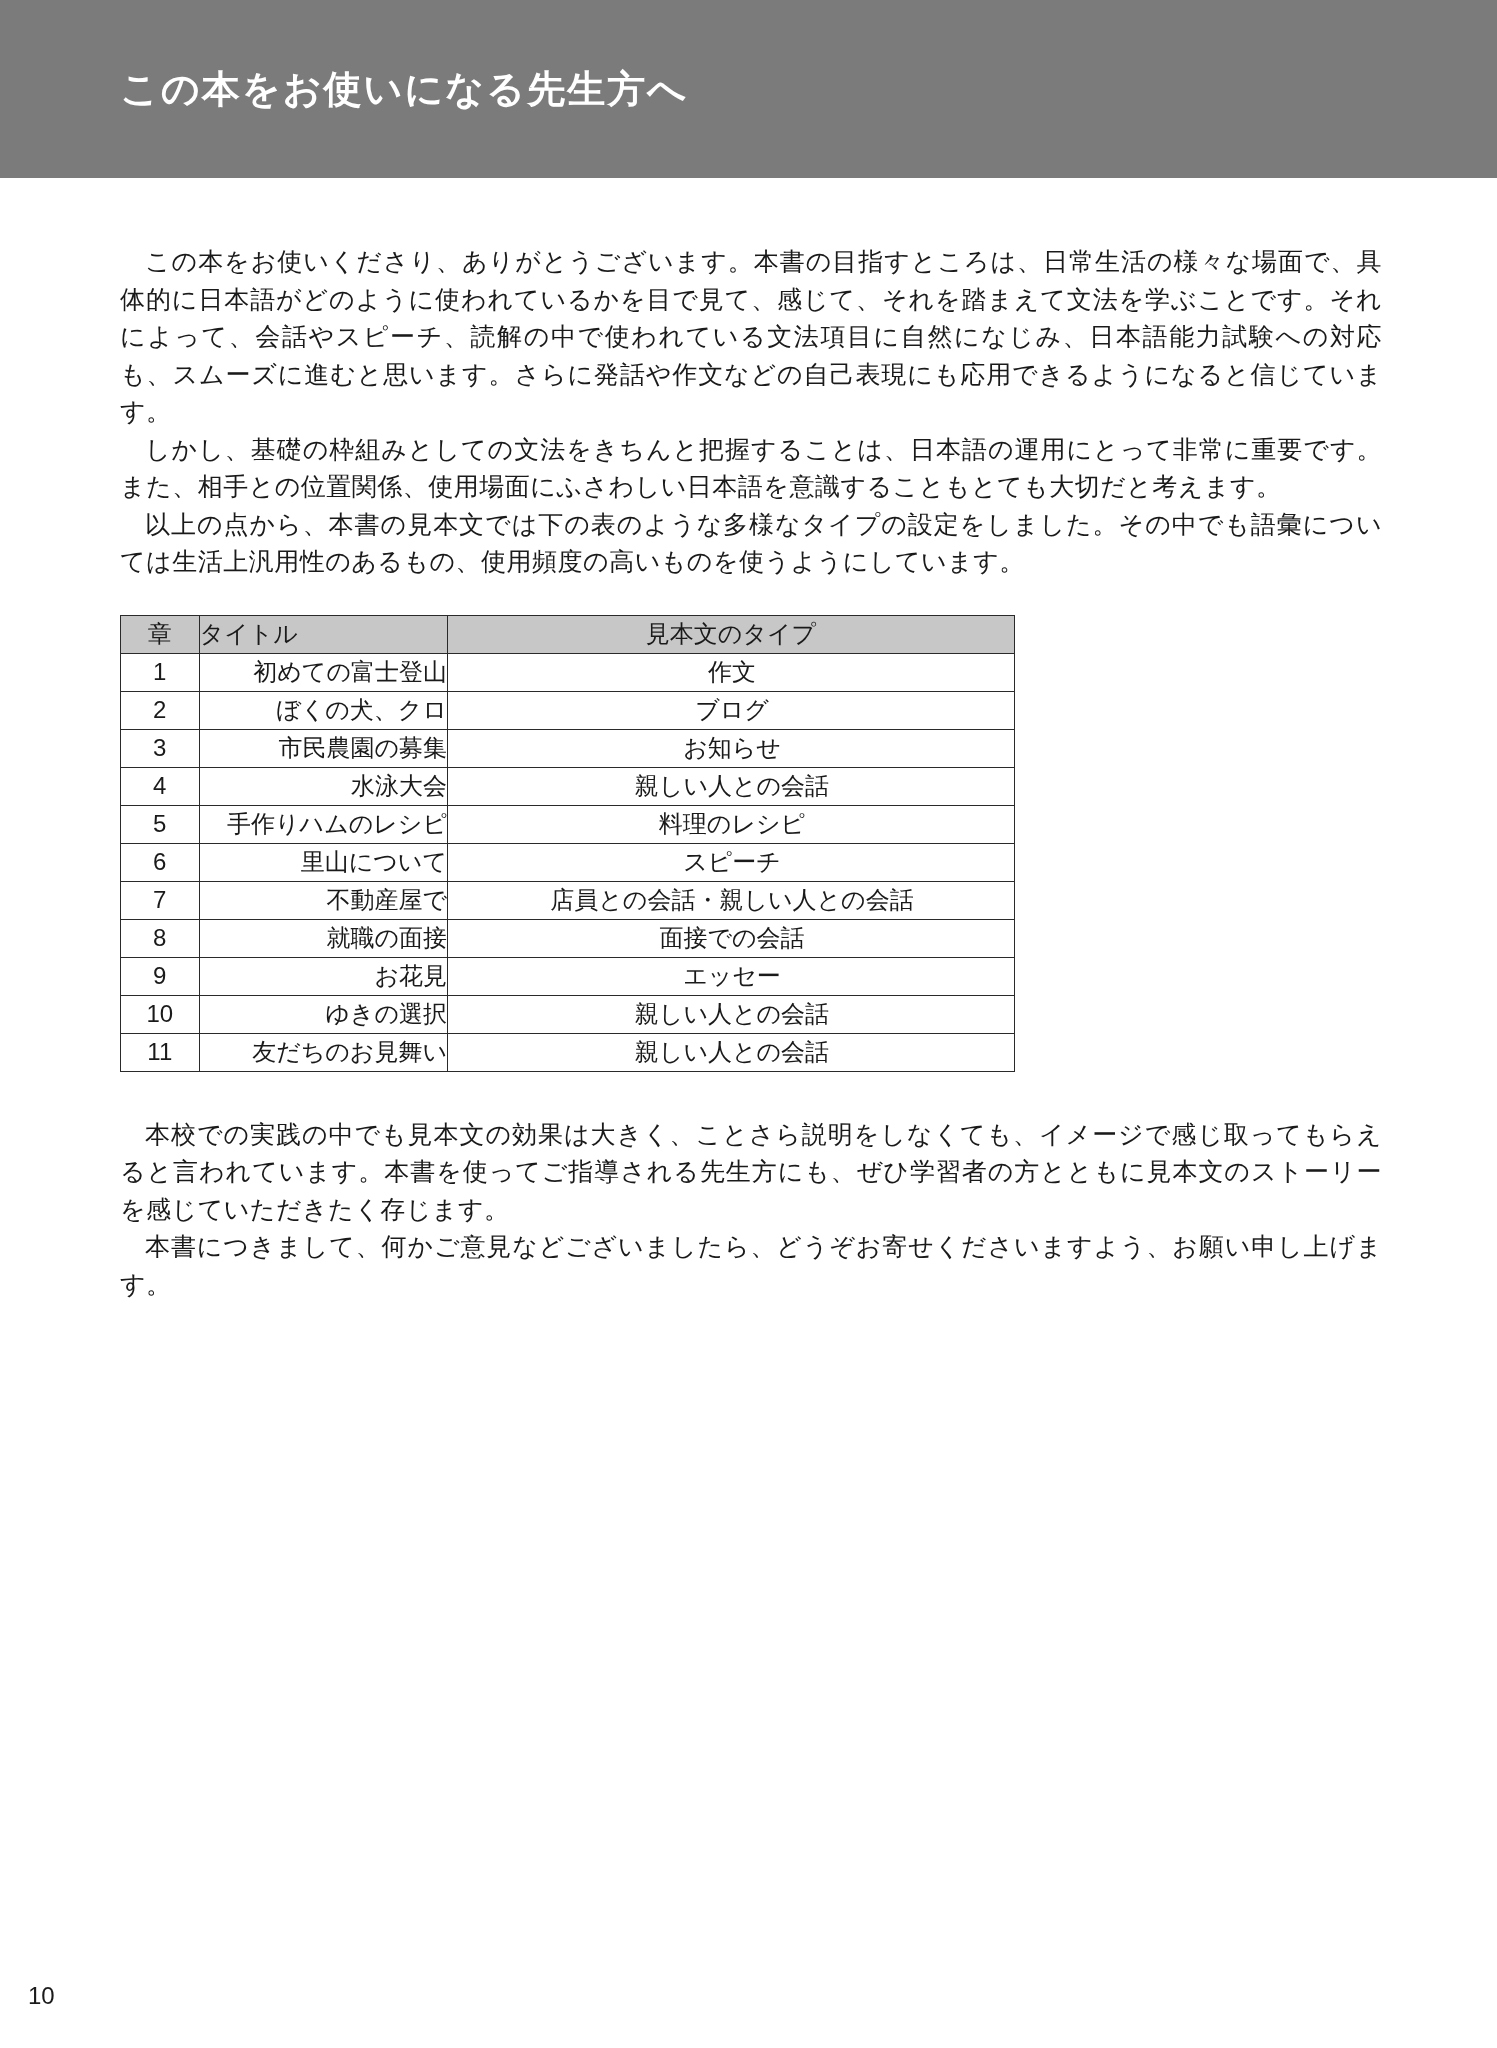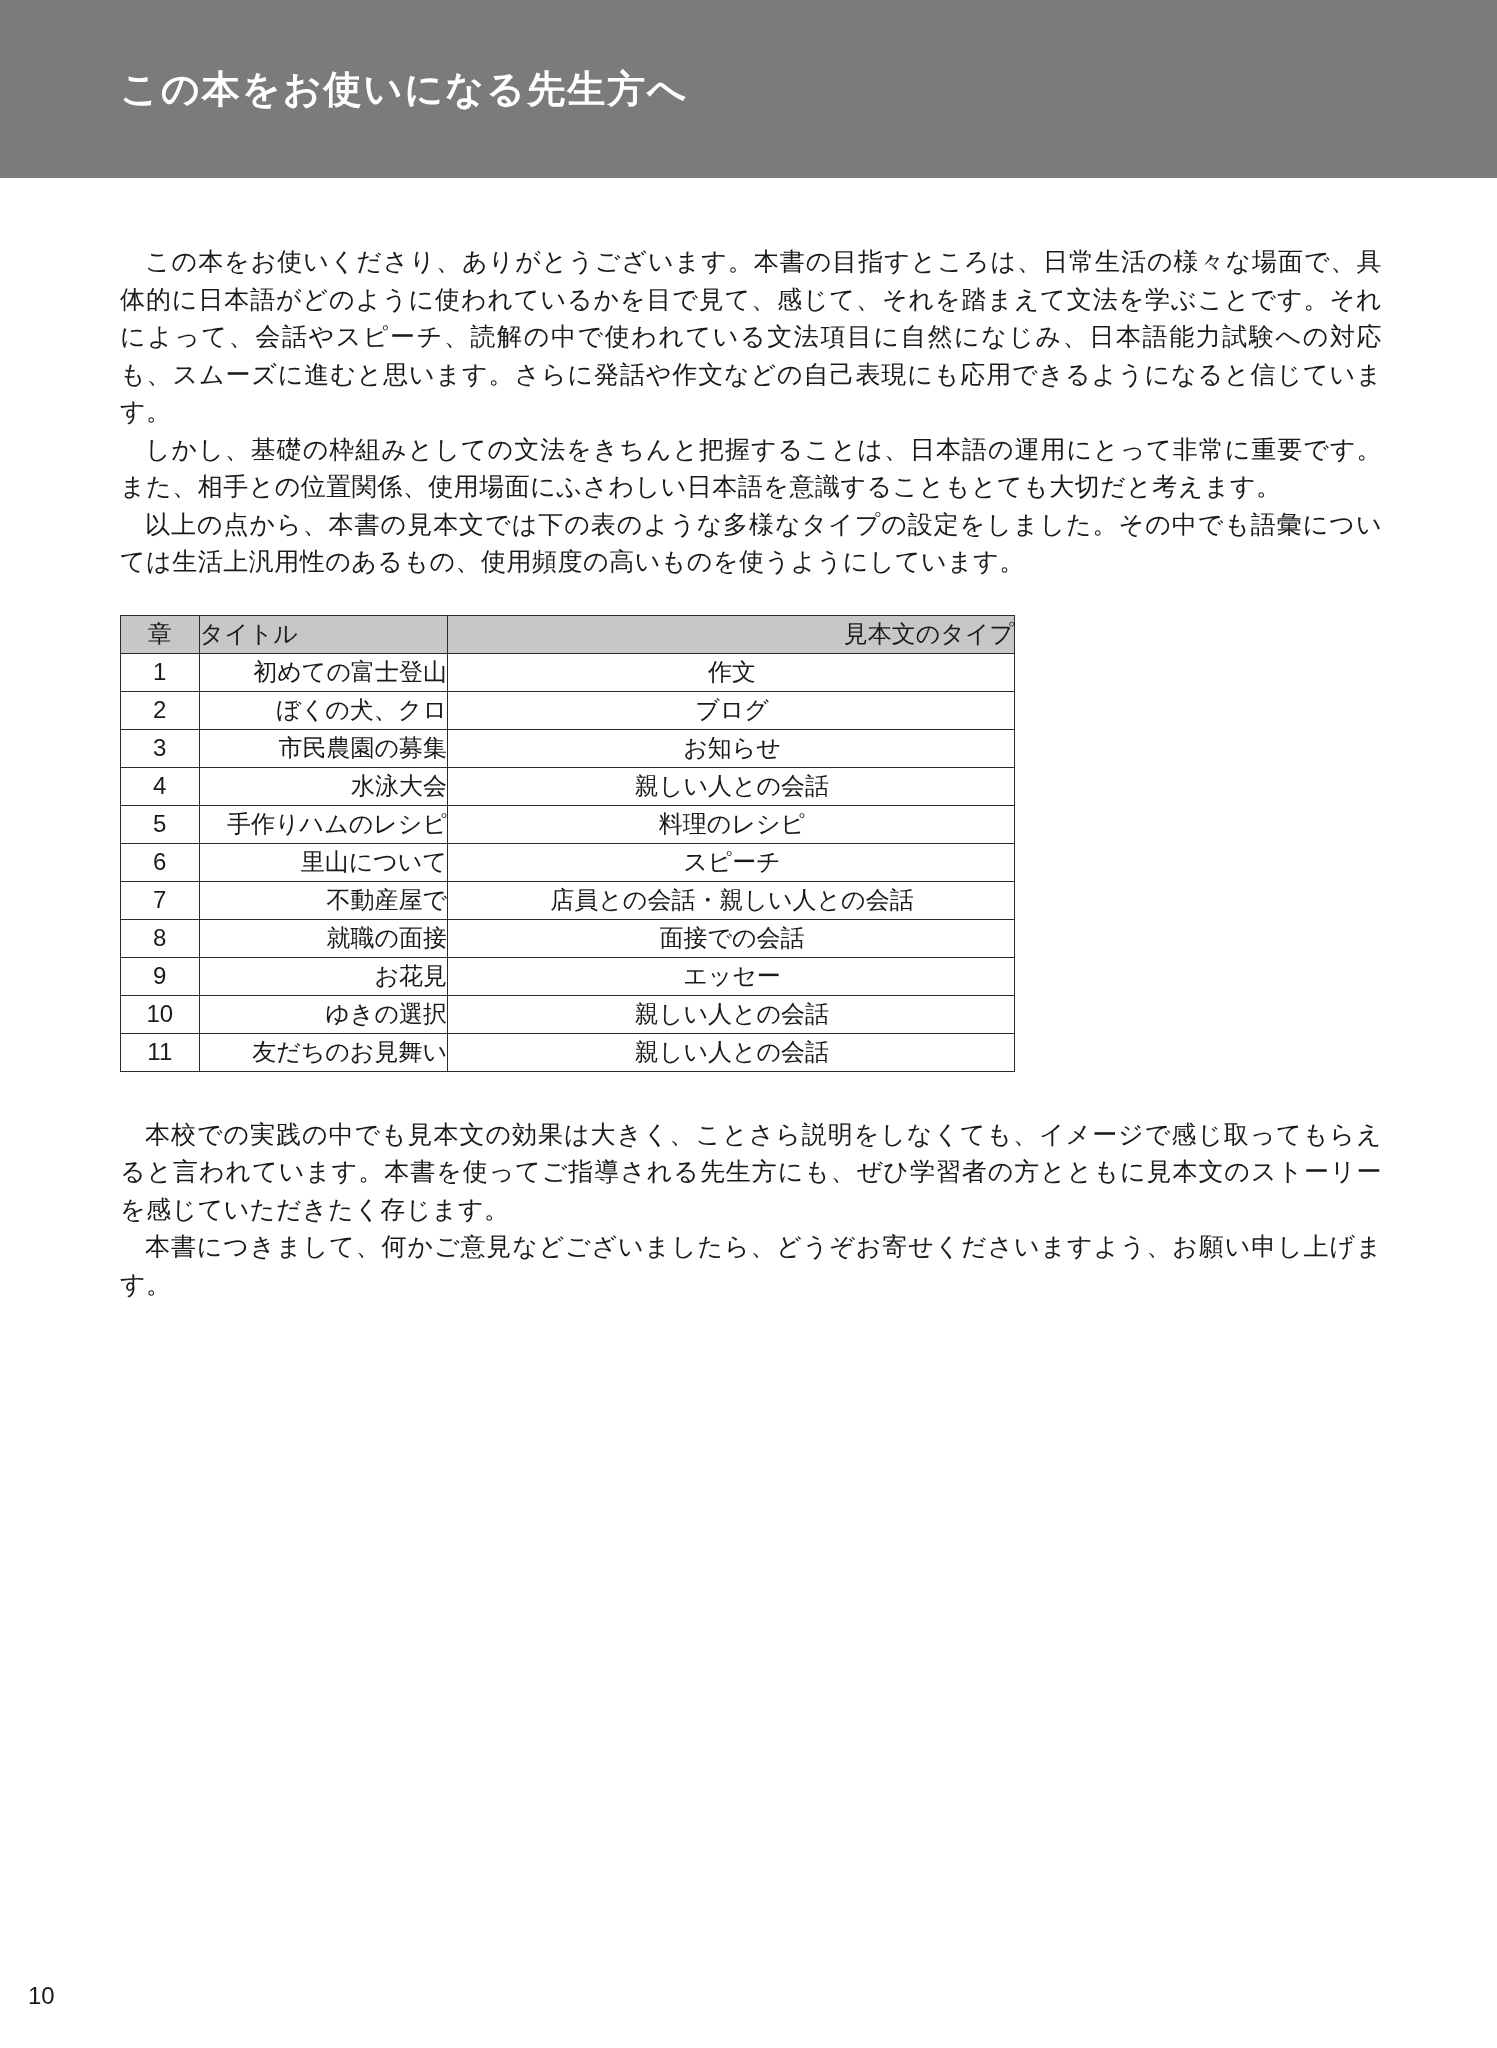--- a/index.html
+++ b/index.html
@@ -70,21 +70,21 @@
     padding: 0;
     box-sizing: border-box;
     vertical-align: middle;
     font-weight: normal;
   }
   table.sample-table thead th {
     background: var(--table_header_bg, #c7c7c7);
   }
   .col-chapter { width: 75px;  text-align: center; }
   .col-title   { width: 237px; text-align: left; padding-left: 18px; }
-  .col-type    { width: 541px; text-align: right; padding-left: 18px; }
+  .col-type    { width: 541px; text-align: center; padding-left: 18px; }
   table.sample-table td.col0 { text-align: center; }
   table.sample-table td.col1 { text-align: right; padding-left: 18px; }
   table.sample-table td.col2 { text-align: center; padding-left: 2px; }
   .page-number {
     position: absolute;
     left: 28px;
     bottom: 38px;
     font-size: 24px;
     color: #1a1a1a;
   }

